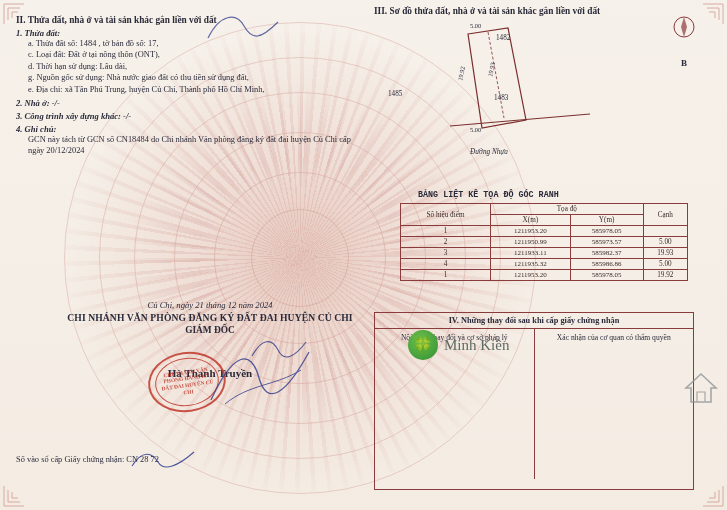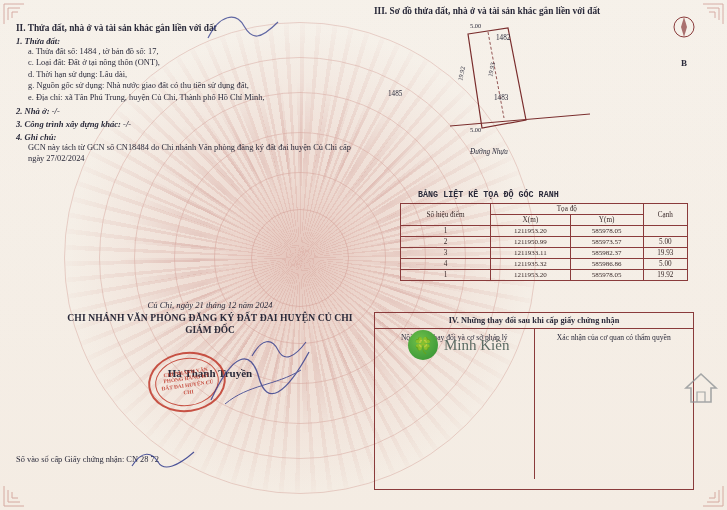--- a/index.html
+++ b/index.html
@@ -38,21 +38,21 @@
     background:repeating-conic-gradient(from 2deg at 50% 50%,
       rgba(175,85,80,.35) 0deg 2deg, rgba(175,85,80,0) 2deg 7deg);
     -webkit-mask-image:radial-gradient(circle, transparent 26%, #000 40%, transparent 70%);
     mask-image:radial-gradient(circle, transparent 26%, #000 40%, transparent 70%);
   }
   .corner-orn{
     position:absolute;width:46px;height:46px;opacity:.45;
   }
 
   
-  .left{position:absolute;left:16px;top:23px;width:340px;}
+  .left{position:absolute;left:16px;top:15px;width:340px;}
   .sec-title{font-weight:bold;font-size:9.3px;}
   .sub-title{font-weight:bold;font-style:italic;font-size:8.6px;margin-top:3px;}
   .line{font-size:8.4px;line-height:11.4px;margin-left:12px;}
   .note-body{font-size:8.4px;line-height:11.4px;margin-left:12px;}
 
   .center-block{position:absolute;left:60px;top:300px;width:300px;text-align:center;}
   .date-line{font-size:8.6px;font-style:italic;}
   .office{font-size:9.6px;font-weight:bold;margin-top:2px;letter-spacing:.1px;}
   .director{font-size:9.4px;font-weight:bold;margin-top:2px;}
   .sig-name{font-size:11px;font-weight:bold;margin-top:32px;}
@@ -150,21 +150,21 @@
     <div class="sec-title">II. Thửa đất, nhà ở và tài sản khác gắn liền với đất</div>
     <div class="sub-title">1. Thửa đất:</div>
     <div class="line">a. Thửa đất số: 1484      , tờ bản đồ số: 17,</div>
     <div class="line">c. Loại đất: Đất ở tại nông thôn (ONT),</div>
     <div class="line">d. Thời hạn sử dụng: Lâu dài,</div>
     <div class="line">g. Nguồn gốc sử dụng: Nhà nước giao đất có thu tiền sử dụng đất,</div>
     <div class="line">e. Địa chỉ: xã Tân Phú Trung, huyện Củ Chi, Thành phố Hồ Chí Minh,</div>
     <div class="sub-title">2. Nhà ở: -/-</div>
     <div class="sub-title">3. Công trình xây dựng khác: -/-</div>
     <div class="sub-title">4. Ghi chú:</div>
-    <div class="note-body">GCN này tách từ GCN số CN18484 do Chi nhánh Văn phòng đăng ký đất đai huyện Củ Chi cấp ngày 27/02/2024</div>
+    <div class="note-body">GCN này tách từ GCN số CN18484 do Chi nhánh Văn phòng đăng ký đất đai huyện Củ Chi cấp ngày 20/12/2024</div>
   </div>
 
   <svg class="sig-scribble2" viewBox="0 0 90 40">
     <path d="M8 30 C 20 6, 36 4, 44 18 S 60 32, 78 14" stroke="#2f3a8c" fill="none" stroke-width="1.2"></path>
   </svg>
 
   <div class="center-block">
     <div class="date-line">Củ Chi, ngày 21 tháng 12 năm 2024</div>
     <div class="office">CHI NHÁNH VĂN PHÒNG ĐĂNG KÝ ĐẤT ĐAI HUYỆN CỦ CHI</div>
     <div class="director">GIÁM ĐỐC</div>

